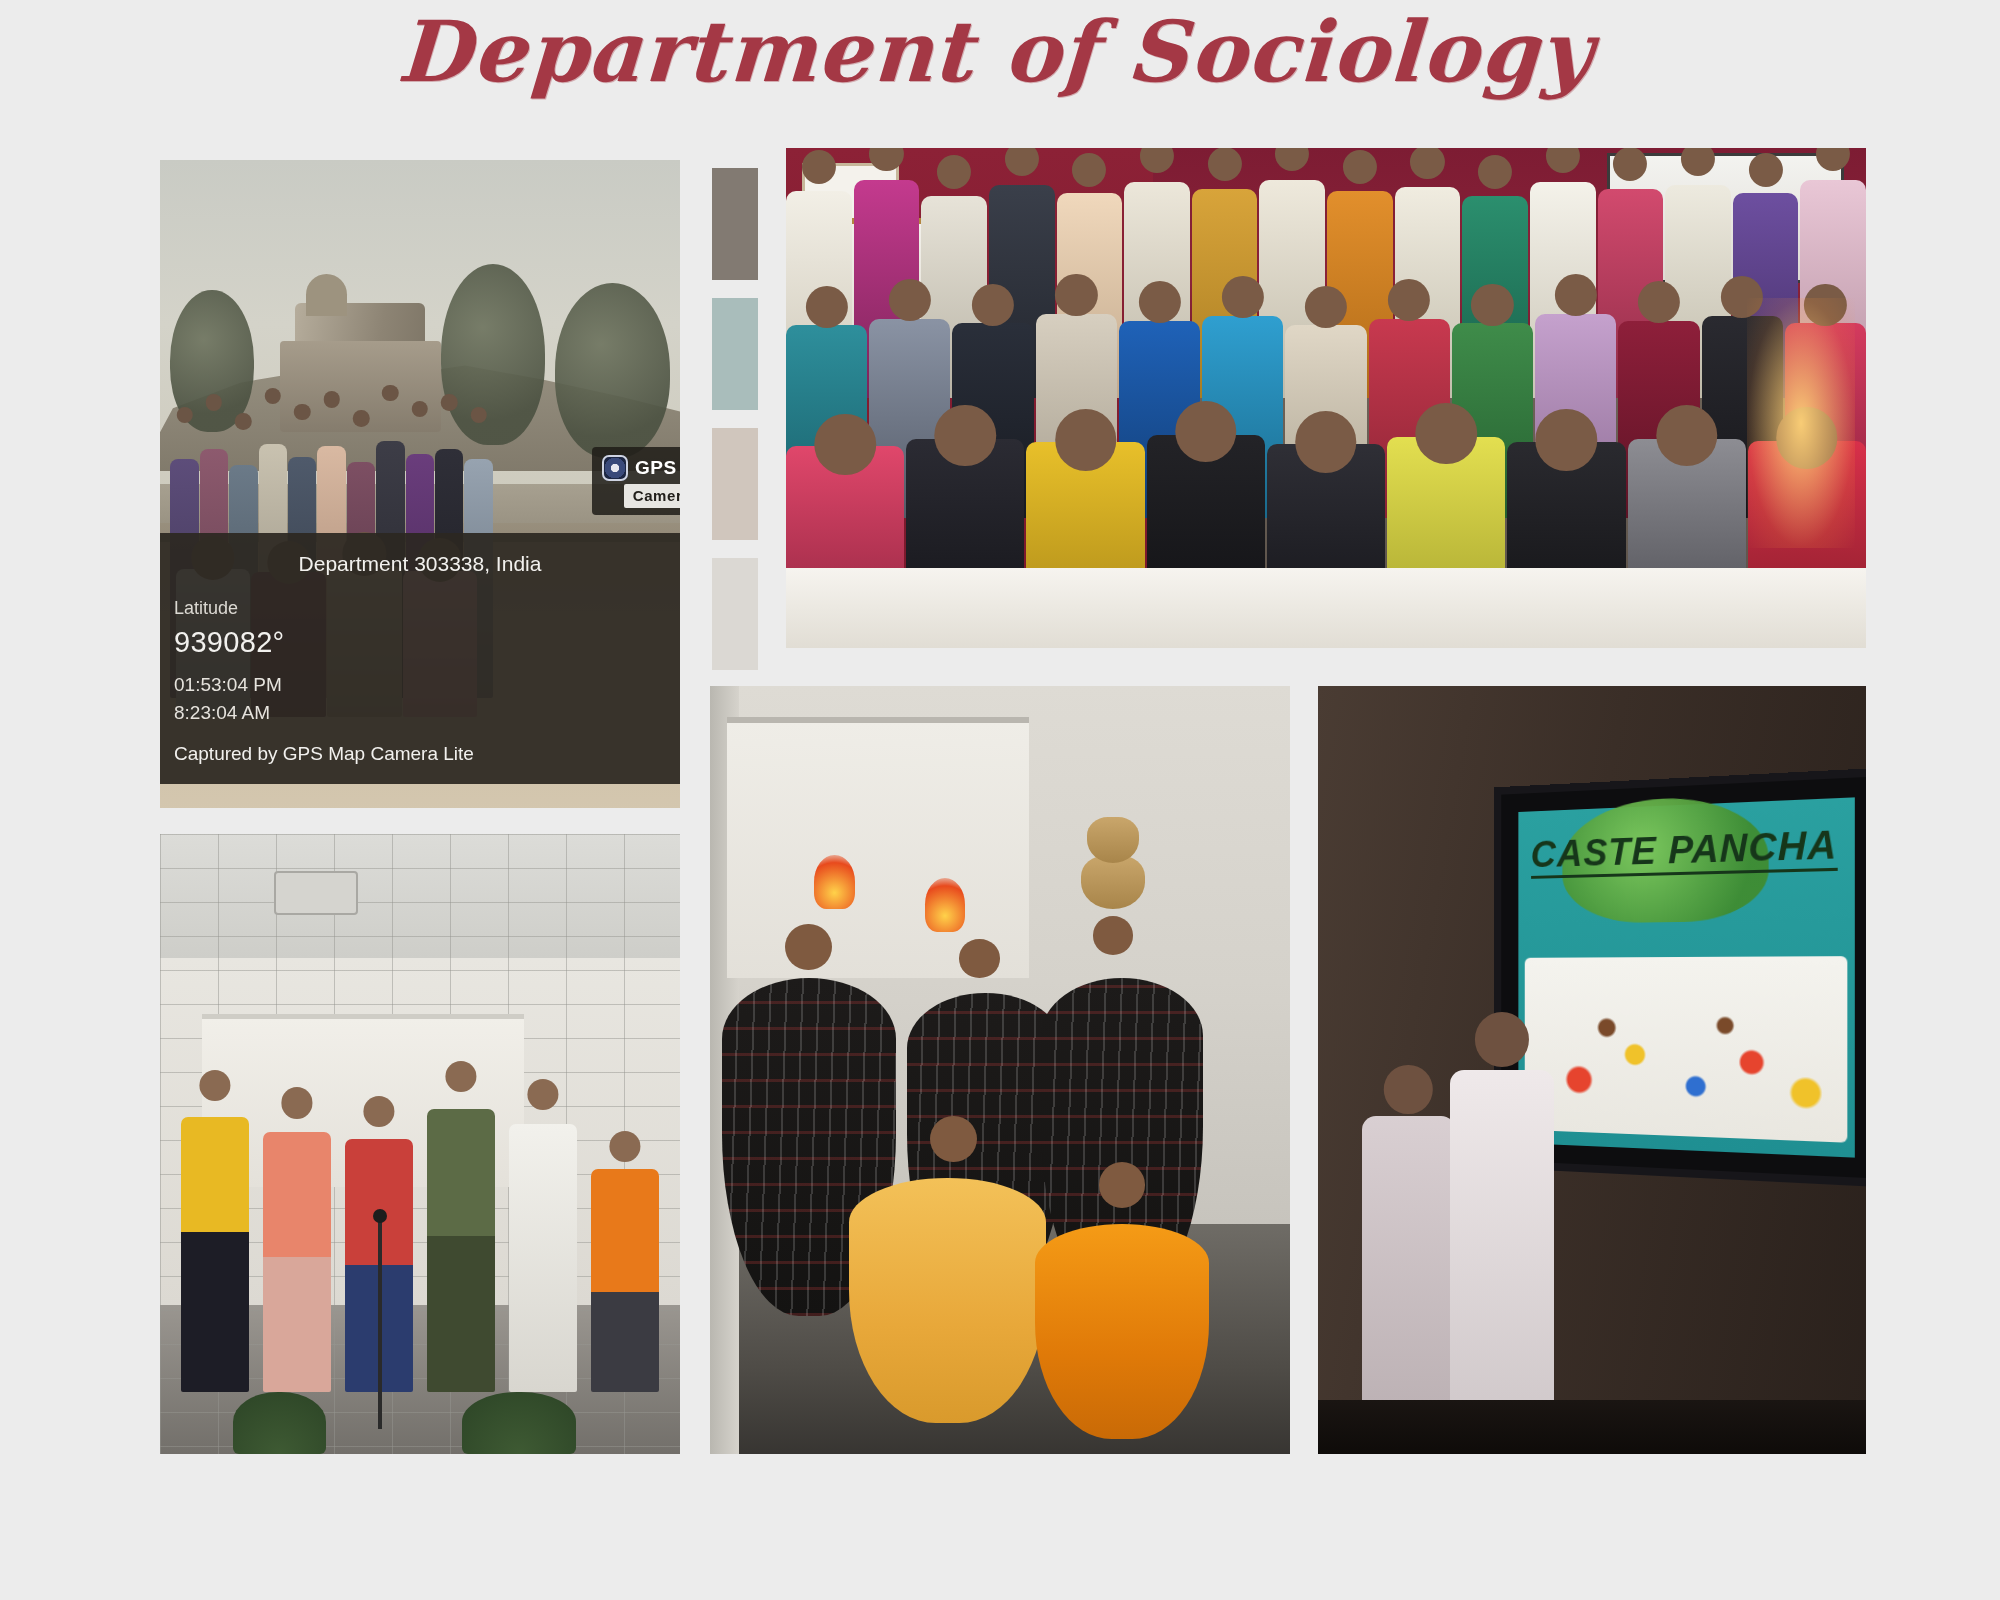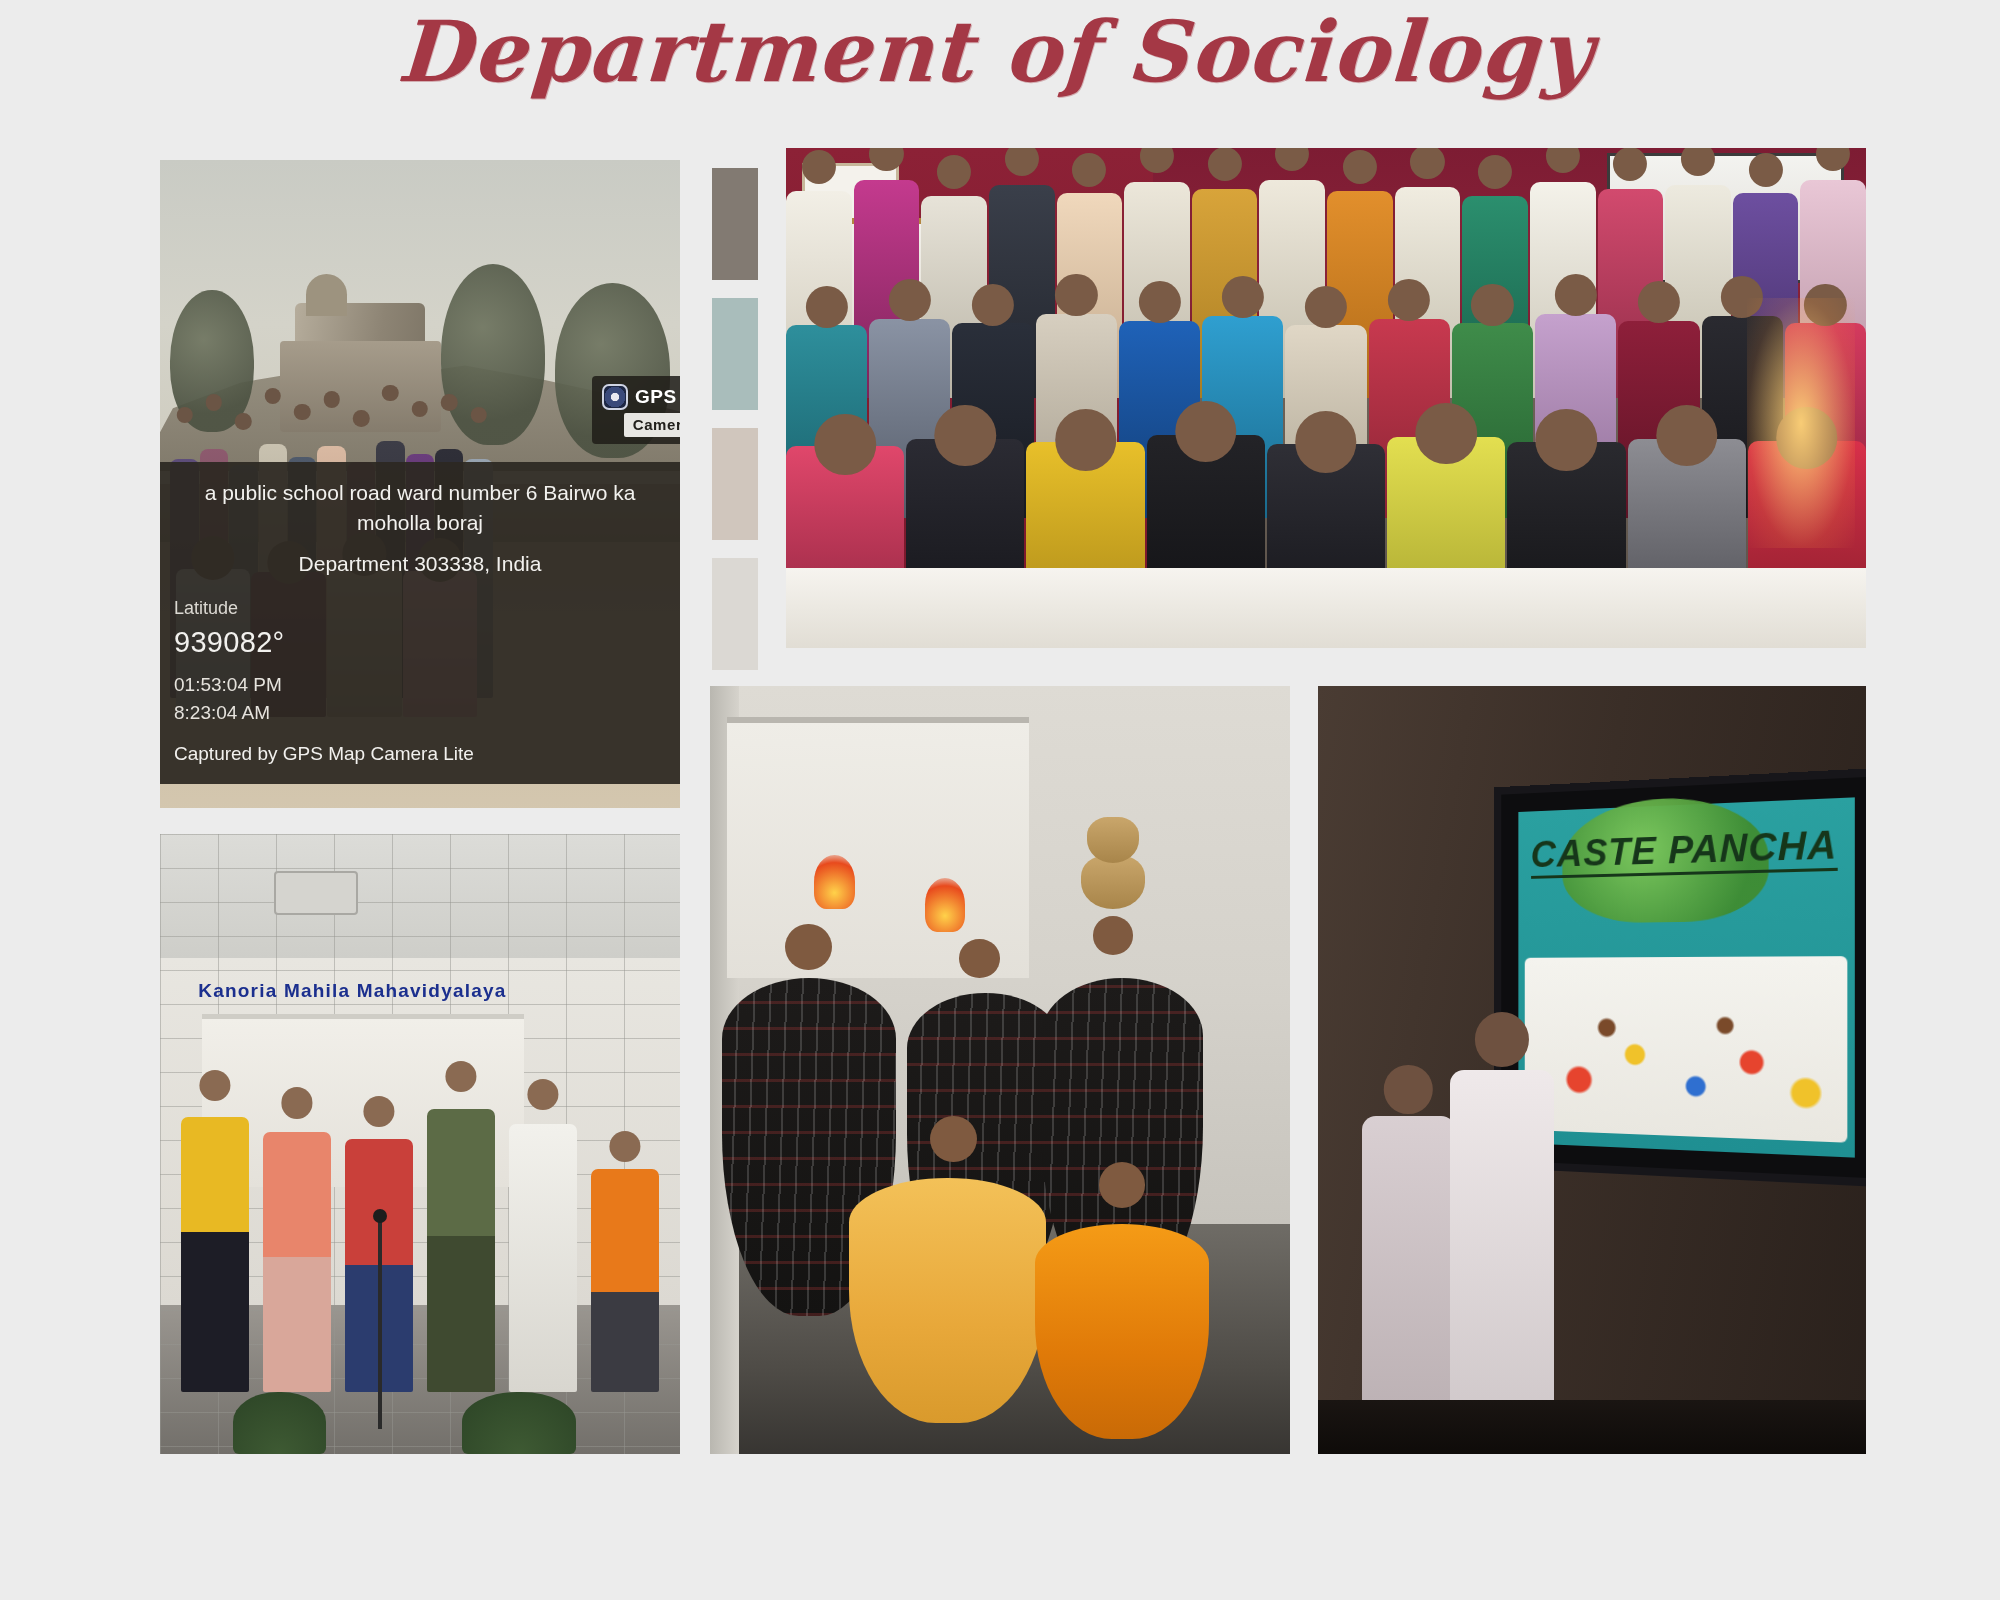--- a/index.html
+++ b/index.html
@@ -399,21 +399,20 @@
 
     <div class="gps-overlay">
       <div class="gps-badge">
         <div class="gps-badge-row">
           <span class="gps-badge-logo"></span>
           <span class="gps-badge-title">GPS Map</span>
         </div>
         <span class="gps-badge-sub">Camera</span>
       </div>
 
-      <div class="gps-addr">a public school road ward number 6 Bairwo ka moholla boraj</div>
       <div class="gps-addr" style="padding-top:0">Department 303338, India</div>
 
       <div class="gps-grid">
         <div>
           <div class="gps-label">Latitude</div>
           <div class="gps-big">939082°</div>
           <div class="gps-small">01:53:04 PM</div>
           <div class="gps-small">8:23:04 AM</div>
         </div>
       </div>
@@ -491,23 +490,20 @@
     <div class="grp-flare"></div>
   </div>
 
   <div class="photo" id="photo-stage">
     <div class="stg-ceiling">
       <div class="stg-ceil-grid"></div>
     </div>
     <div class="stg-projector"></div>
     <div class="stg-wall"></div>
     <div class="stg-screen"></div>
-    <div class="stg-banner">
-      <span class="stg-banner-text">Kanoria  Mahila  Mahavidyalaya</span>
-    </div>
     <div class="stg-floor"></div>
 
     <div class="stg-models">
       <div class="m" style="height:74%; background:linear-gradient(#e8b923 0 42%,#1d1d26 42%);"></div>
       <div class="m" style="height:70%; background:linear-gradient(#e8856b 0 48%,#d9a79a 48%);"></div>
       <div class="m" style="height:68%; background:linear-gradient(#c9403a 0 50%,#2b3c6e 50%);"></div>
       <div class="m" style="height:76%; background:linear-gradient(#5c6b46 0 45%,#3f4a30 45%);"></div>
       <div class="m" style="height:72%; background:linear-gradient(#f2f1ec,#d8d6cf);"></div>
       <div class="m" style="height:60%; background:linear-gradient(#e8791a 0 55%,#3b3b42 55%);"></div>
     </div>

